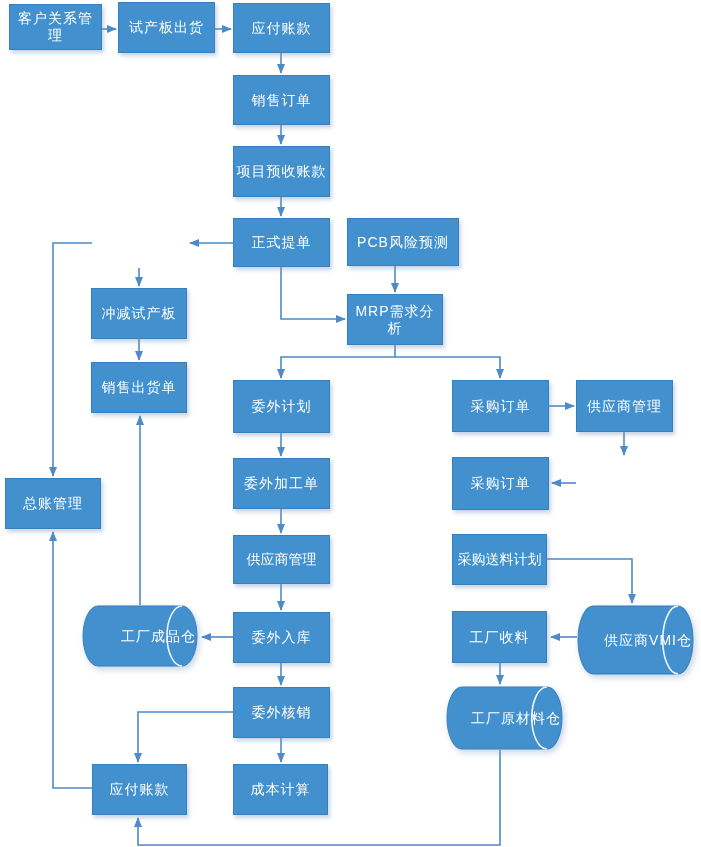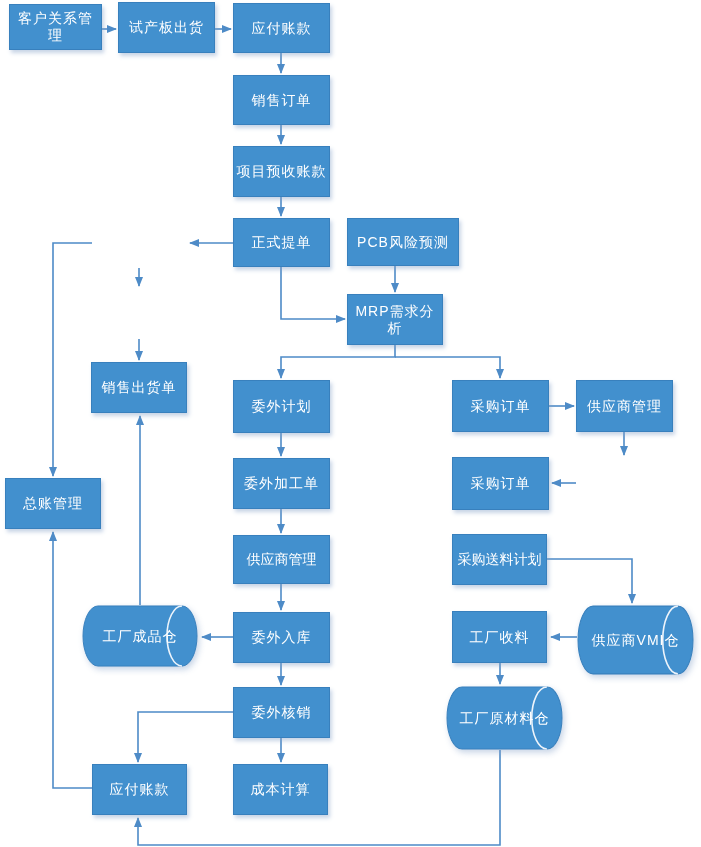--- a/index.html
+++ b/index.html
@@ -19,21 +19,21 @@
   #wires path.wire{fill:none;stroke:var(--connector);stroke-width:1.6px;}
   #wires marker path{fill:var(--connector);}
   .node{
     position:absolute;background:var(--node-fill);border:1px solid var(--node-border);
     box-shadow:2px 3px 4px rgba(130,160,200,.45);
     color:var(--node-text);display:flex;align-items:center;justify-content:center;
     font-size:14px;letter-spacing:1px;text-align:center;line-height:1.2;
     box-sizing:border-box;
   }
   .node .lbl{position:relative;z-index:2;padding:0 2px;}
-  .cyl{background:transparent;border:none;box-shadow:none;}
+  .cyl{background:transparent;border:none;box-shadow:none;justify-content:flex-end;}
   .cyl svg.shape{position:absolute;left:0;top:0;width:100%;height:100%;
     filter:drop-shadow(2px 3px 3px rgba(130,160,200,.45));}
   .cyl svg.shape .body{fill:var(--node-fill);stroke:var(--node-border);stroke-width:1;}
   .cyl svg.shape .seam{fill:none;stroke:var(--seam);stroke-width:1.6;}
 
   #n-crm{left:9px;top:4px;width:93px;height:46px}
   #n-trial{left:118px;top:2px;width:97px;height:51px}
   #n-quote{left:233px;top:3px;width:97px;height:50px}
   #n-order{left:233px;top:75px;width:97px;height:50px}
   #n-advance{left:233px;top:146px;width:97px;height:51px}
@@ -114,20 +114,23 @@
     </div>
   <div class="node" id="n-order">
       <span class="lbl">销售订单</span>
     </div>
   <div class="node" id="n-advance">
       <span class="lbl">项目预收账款</span>
     </div>
   <div class="node" id="n-bl">
       <span class="lbl">正式提单</span>
     </div>
+  <div class="node" id="n-offset">
+      <span class="lbl">冲减试产板</span>
+    </div>
   <div class="node" id="n-delivery">
       <span class="lbl">销售出货单</span>
     </div>
   <div class="node" id="n-pcb">
       <span class="lbl">PCB风险预测</span>
     </div>
   <div class="node" id="n-mrp">
       <span class="lbl">MRP需求分析</span>
     </div>
   <div class="node" id="n-subplan">

